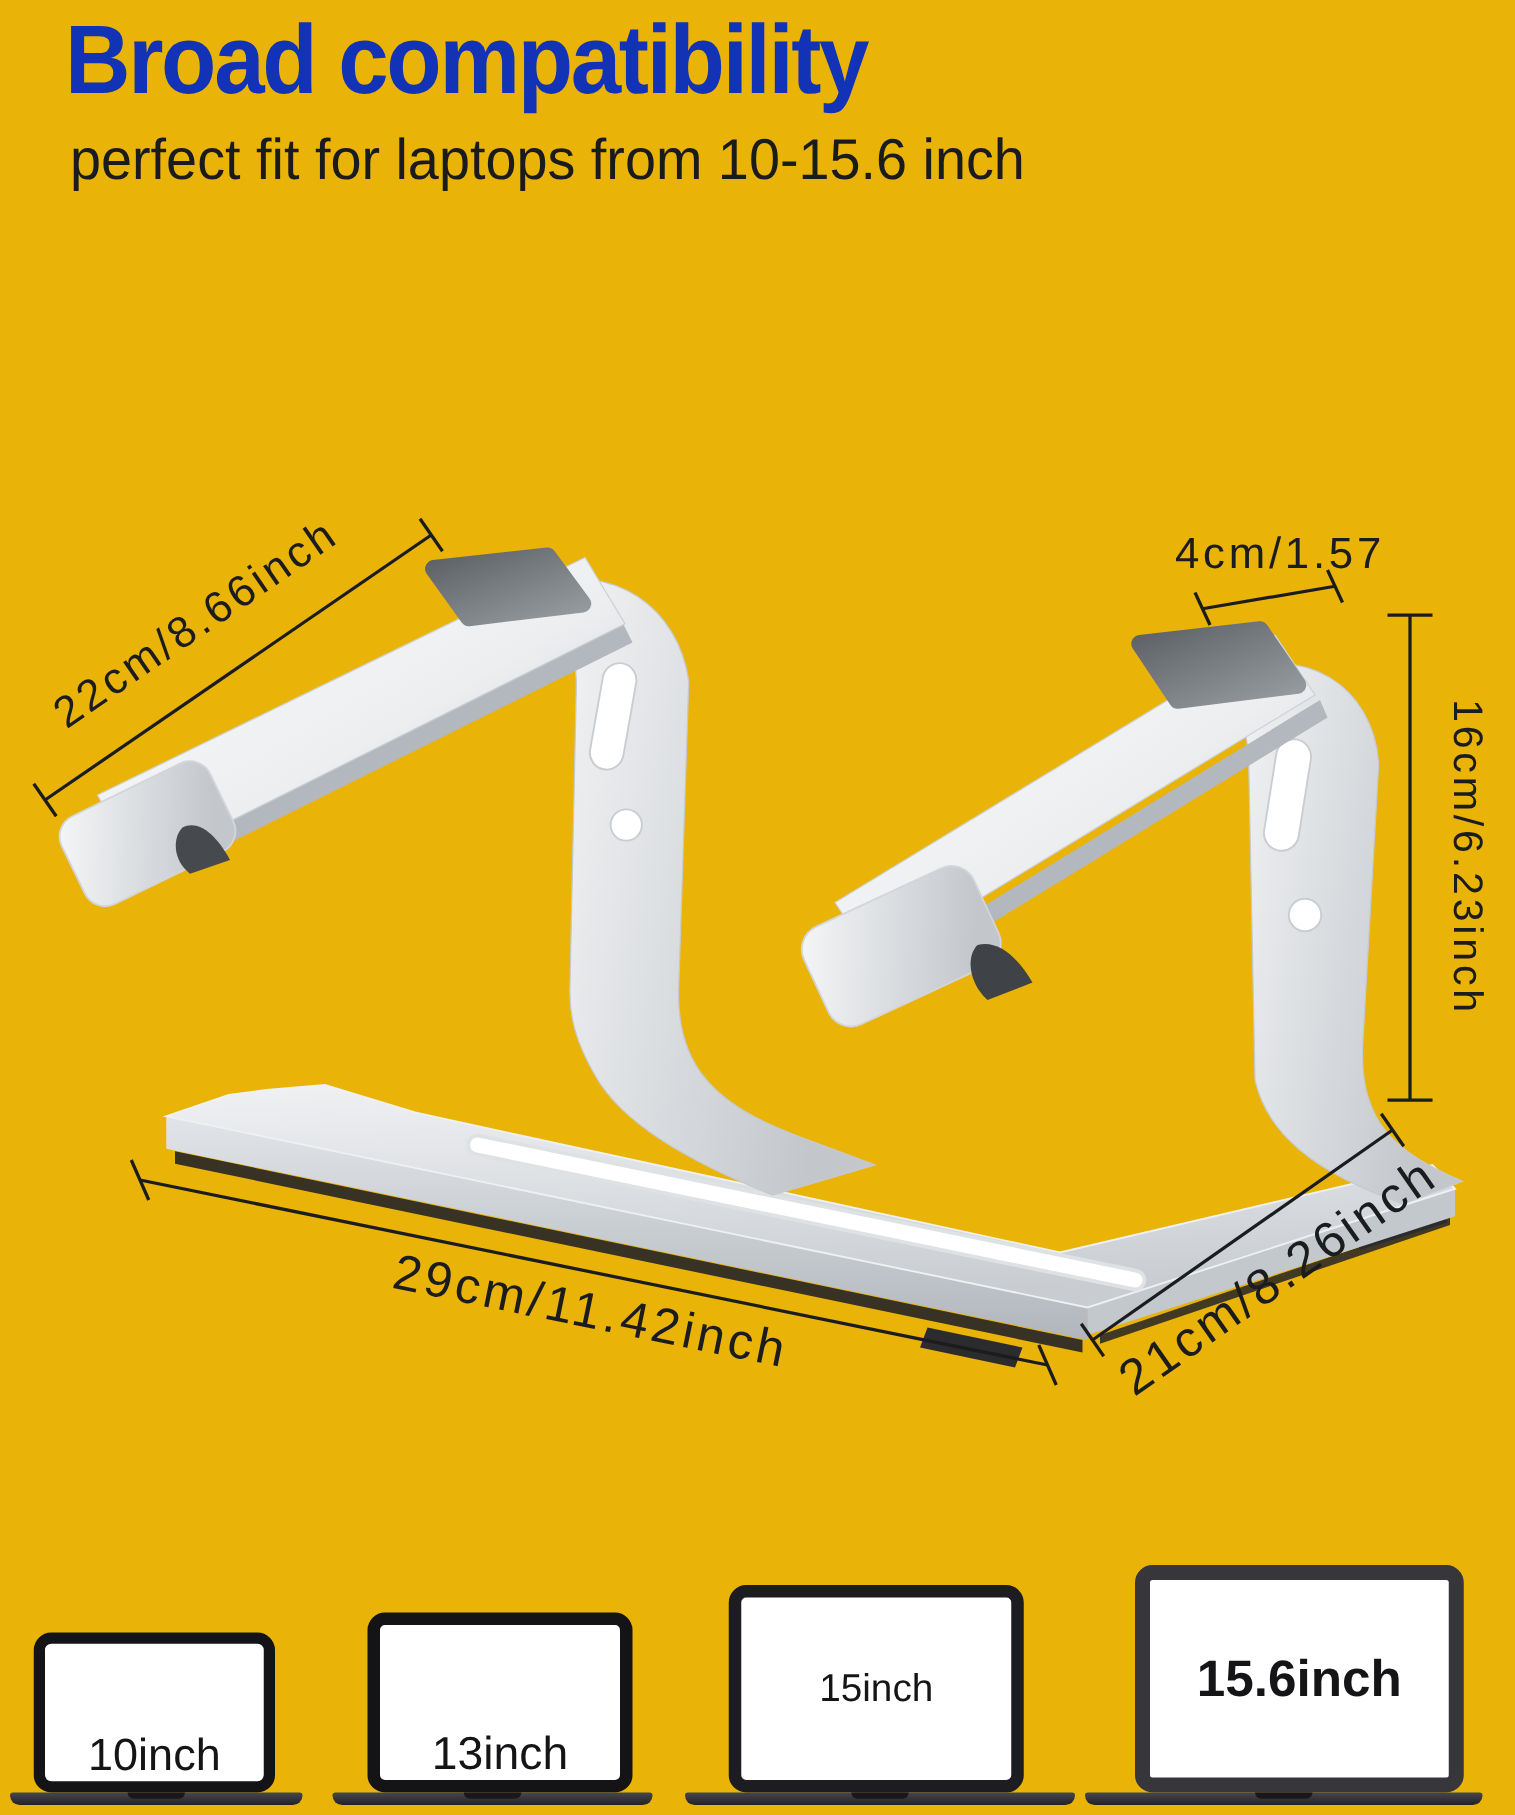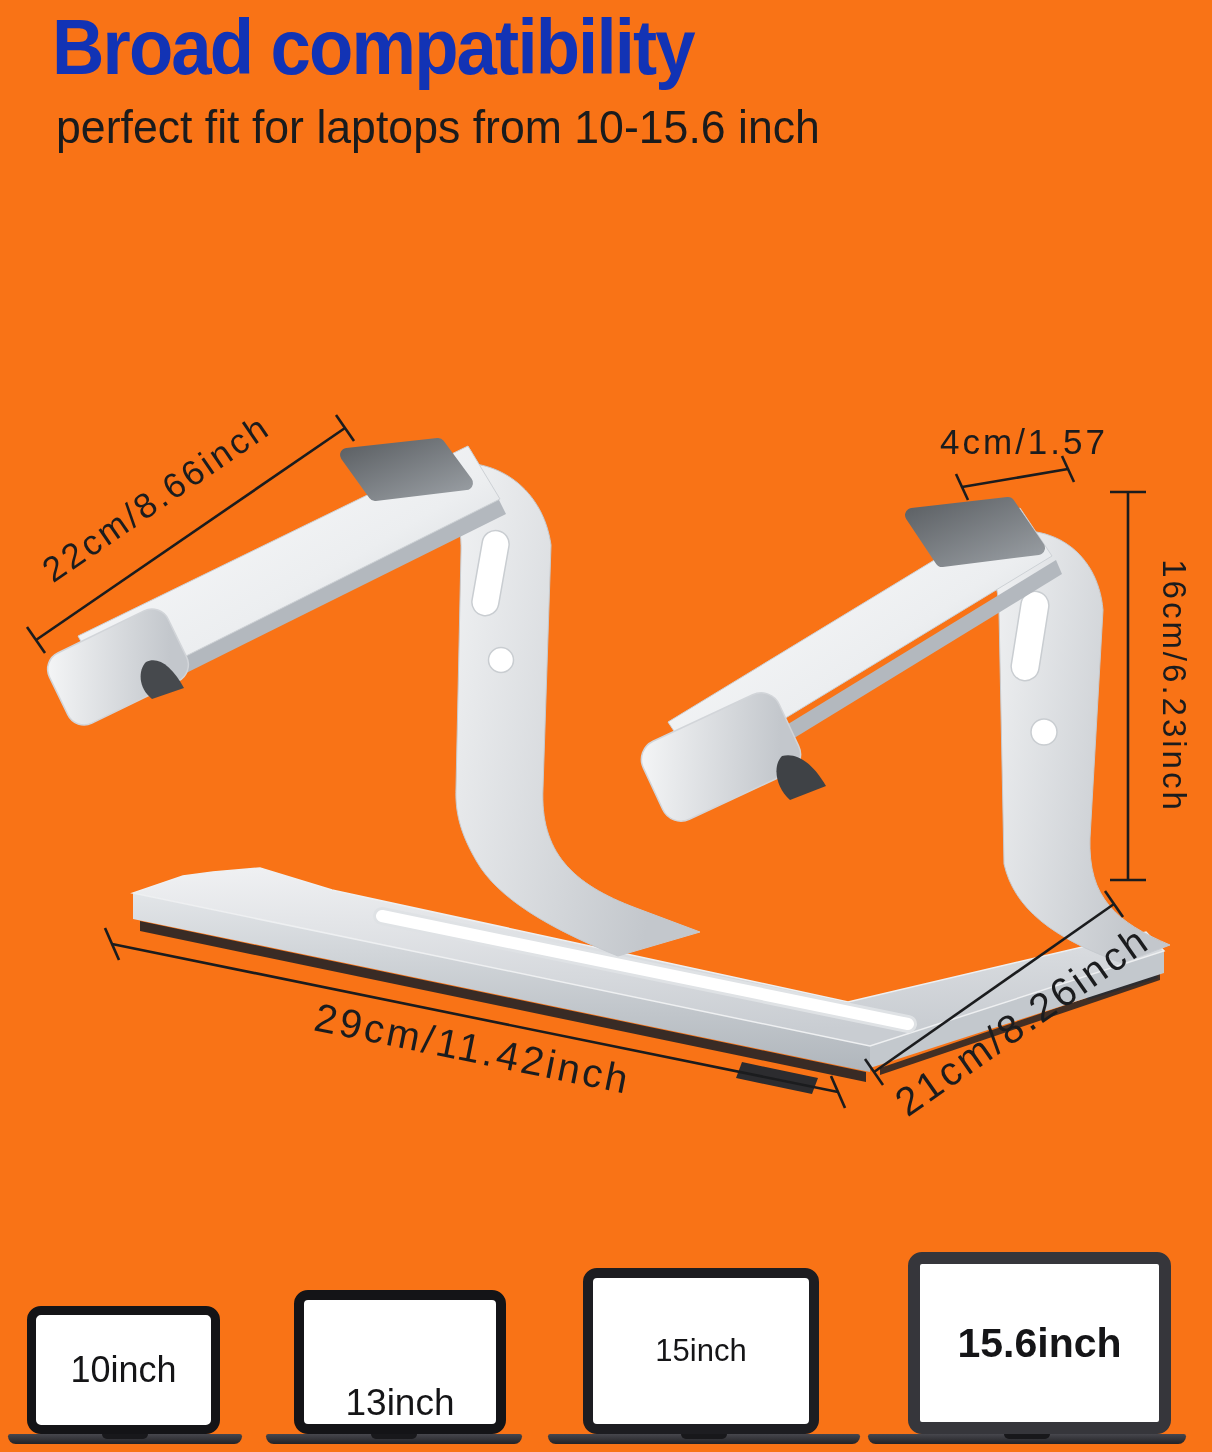--- a/index.html
+++ b/index.html
@@ -1,17 +1,17 @@
 <!DOCTYPE html>
 <html><head>
 <meta charset="utf-8">
 <style>
   html,body{margin:0;padding:0;background:#ffffff;}
   #canvas{
-    position:relative;width:1212px;height:1452px;background:#f97316;
+    position:relative;width:1212px;height:1452px;background:#eab308;
     font-family:"Liberation Sans",sans-serif;overflow:hidden;
   }
   
   .title{
     position:absolute;left:52px;top:2px;margin:0;
     font-size:78px;font-weight:700;color:#1233b5;letter-spacing:-2px;
     transform:scaleX(.93);transform-origin:left top;white-space:nowrap;
   }
   .subtitle{
     position:absolute;left:56px;top:100px;margin:0;
@@ -29,21 +29,21 @@
   .lsize{color:#151517;white-space:nowrap;}
   .lbase{
     position:absolute;top:1434px;height:10px;
     background:linear-gradient(#47474d,#222226);
     border-radius:3px 3px 10px 10px;
   }
   .lbase::after{
     content:"";position:absolute;left:50%;top:0;transform:translateX(-50%);
     width:46px;height:5px;background:#18181b;border-radius:0 0 5px 5px;
   }
-  .lt1 .lid{left:27px;top:1306px;width:193px;height:128px;border:9px solid #141417;font-size:36px;}
+  .lt1 .lid{left:27px;top:1306px;width:193px;height:128px;border:9px solid #141417;font-size:36px;align-items:flex-end;}
   .lt1 .lbase{left:8px;width:234px;}
   .lt2 .lid{left:294px;top:1290px;width:212px;height:144px;border:10px solid #141417;font-size:37px;align-items:flex-end;}
   .lt2 .lbase{left:266px;width:256px;}
   .lt3 .lid{left:583px;top:1268px;width:236px;height:166px;border:10px solid #1d1d21;font-size:31px;text-align:right;}
   .lt3 .lbase{left:548px;width:312px;}
   .lt4 .lid{left:908px;top:1252px;width:263px;height:182px;border:12px solid #36363b;font-size:41px;font-weight:bold;}
   .lt4 .lbase{left:868px;width:318px;}
 </style>
 </head>
 <body>

